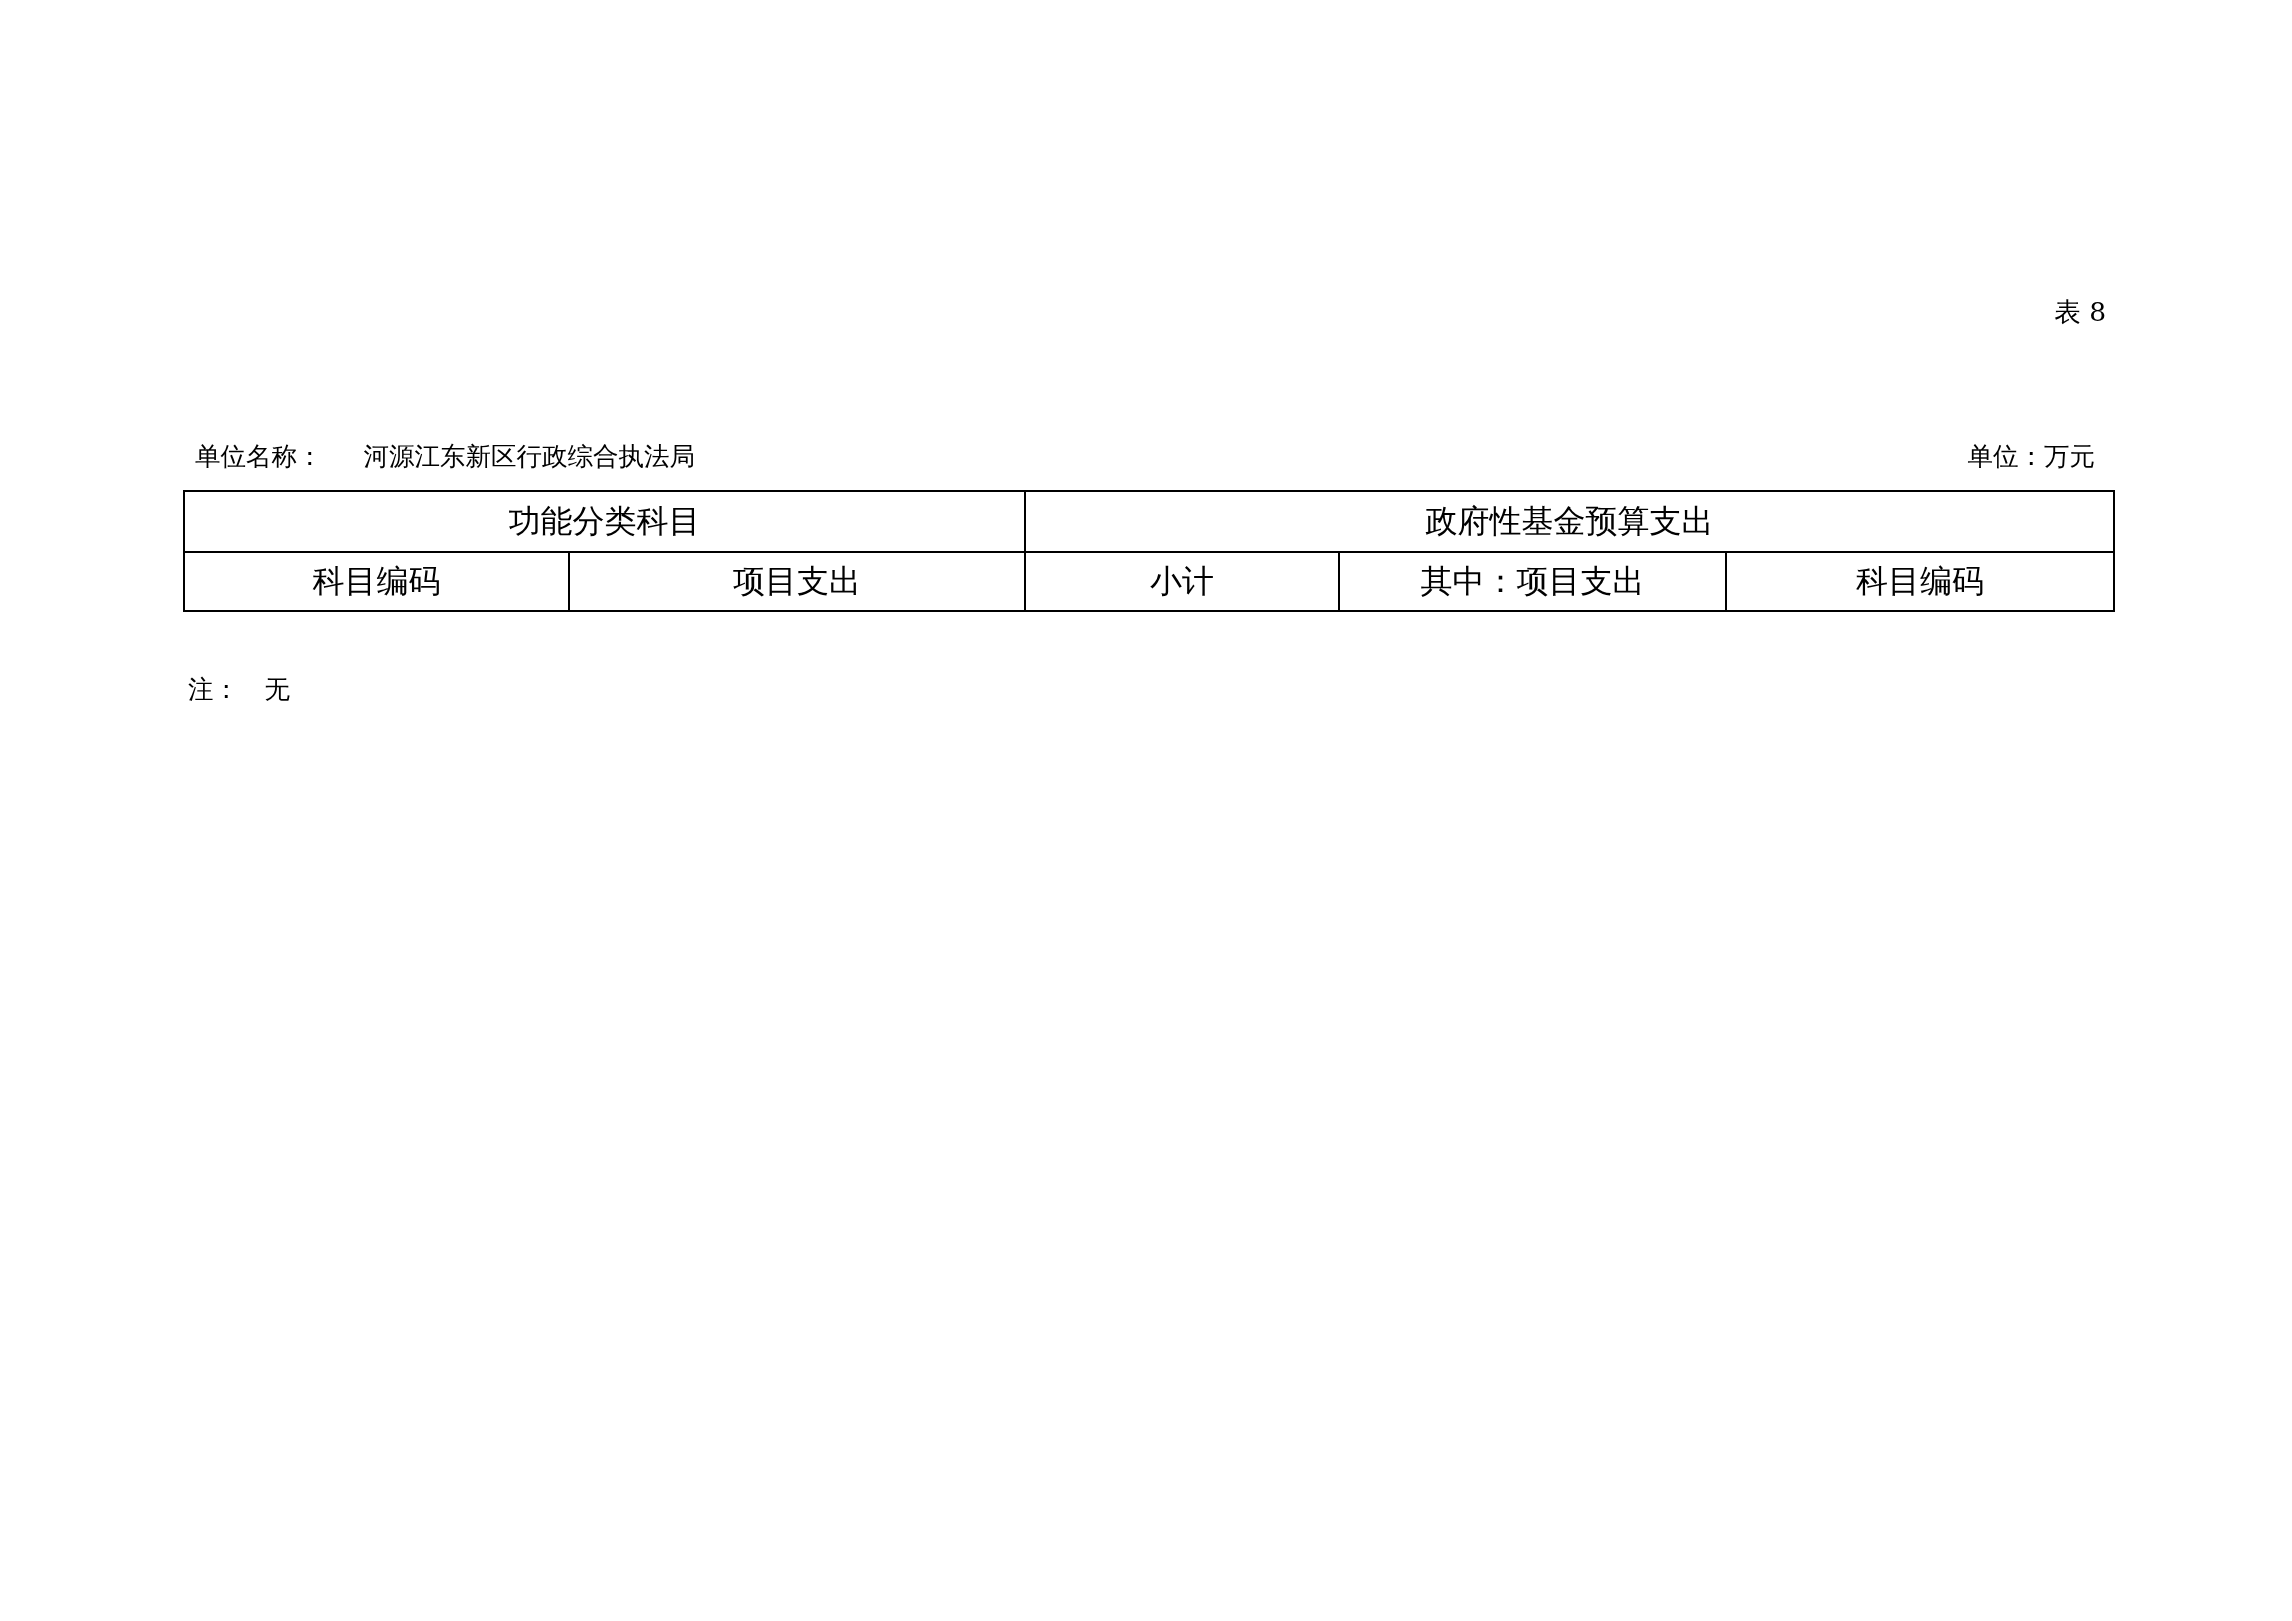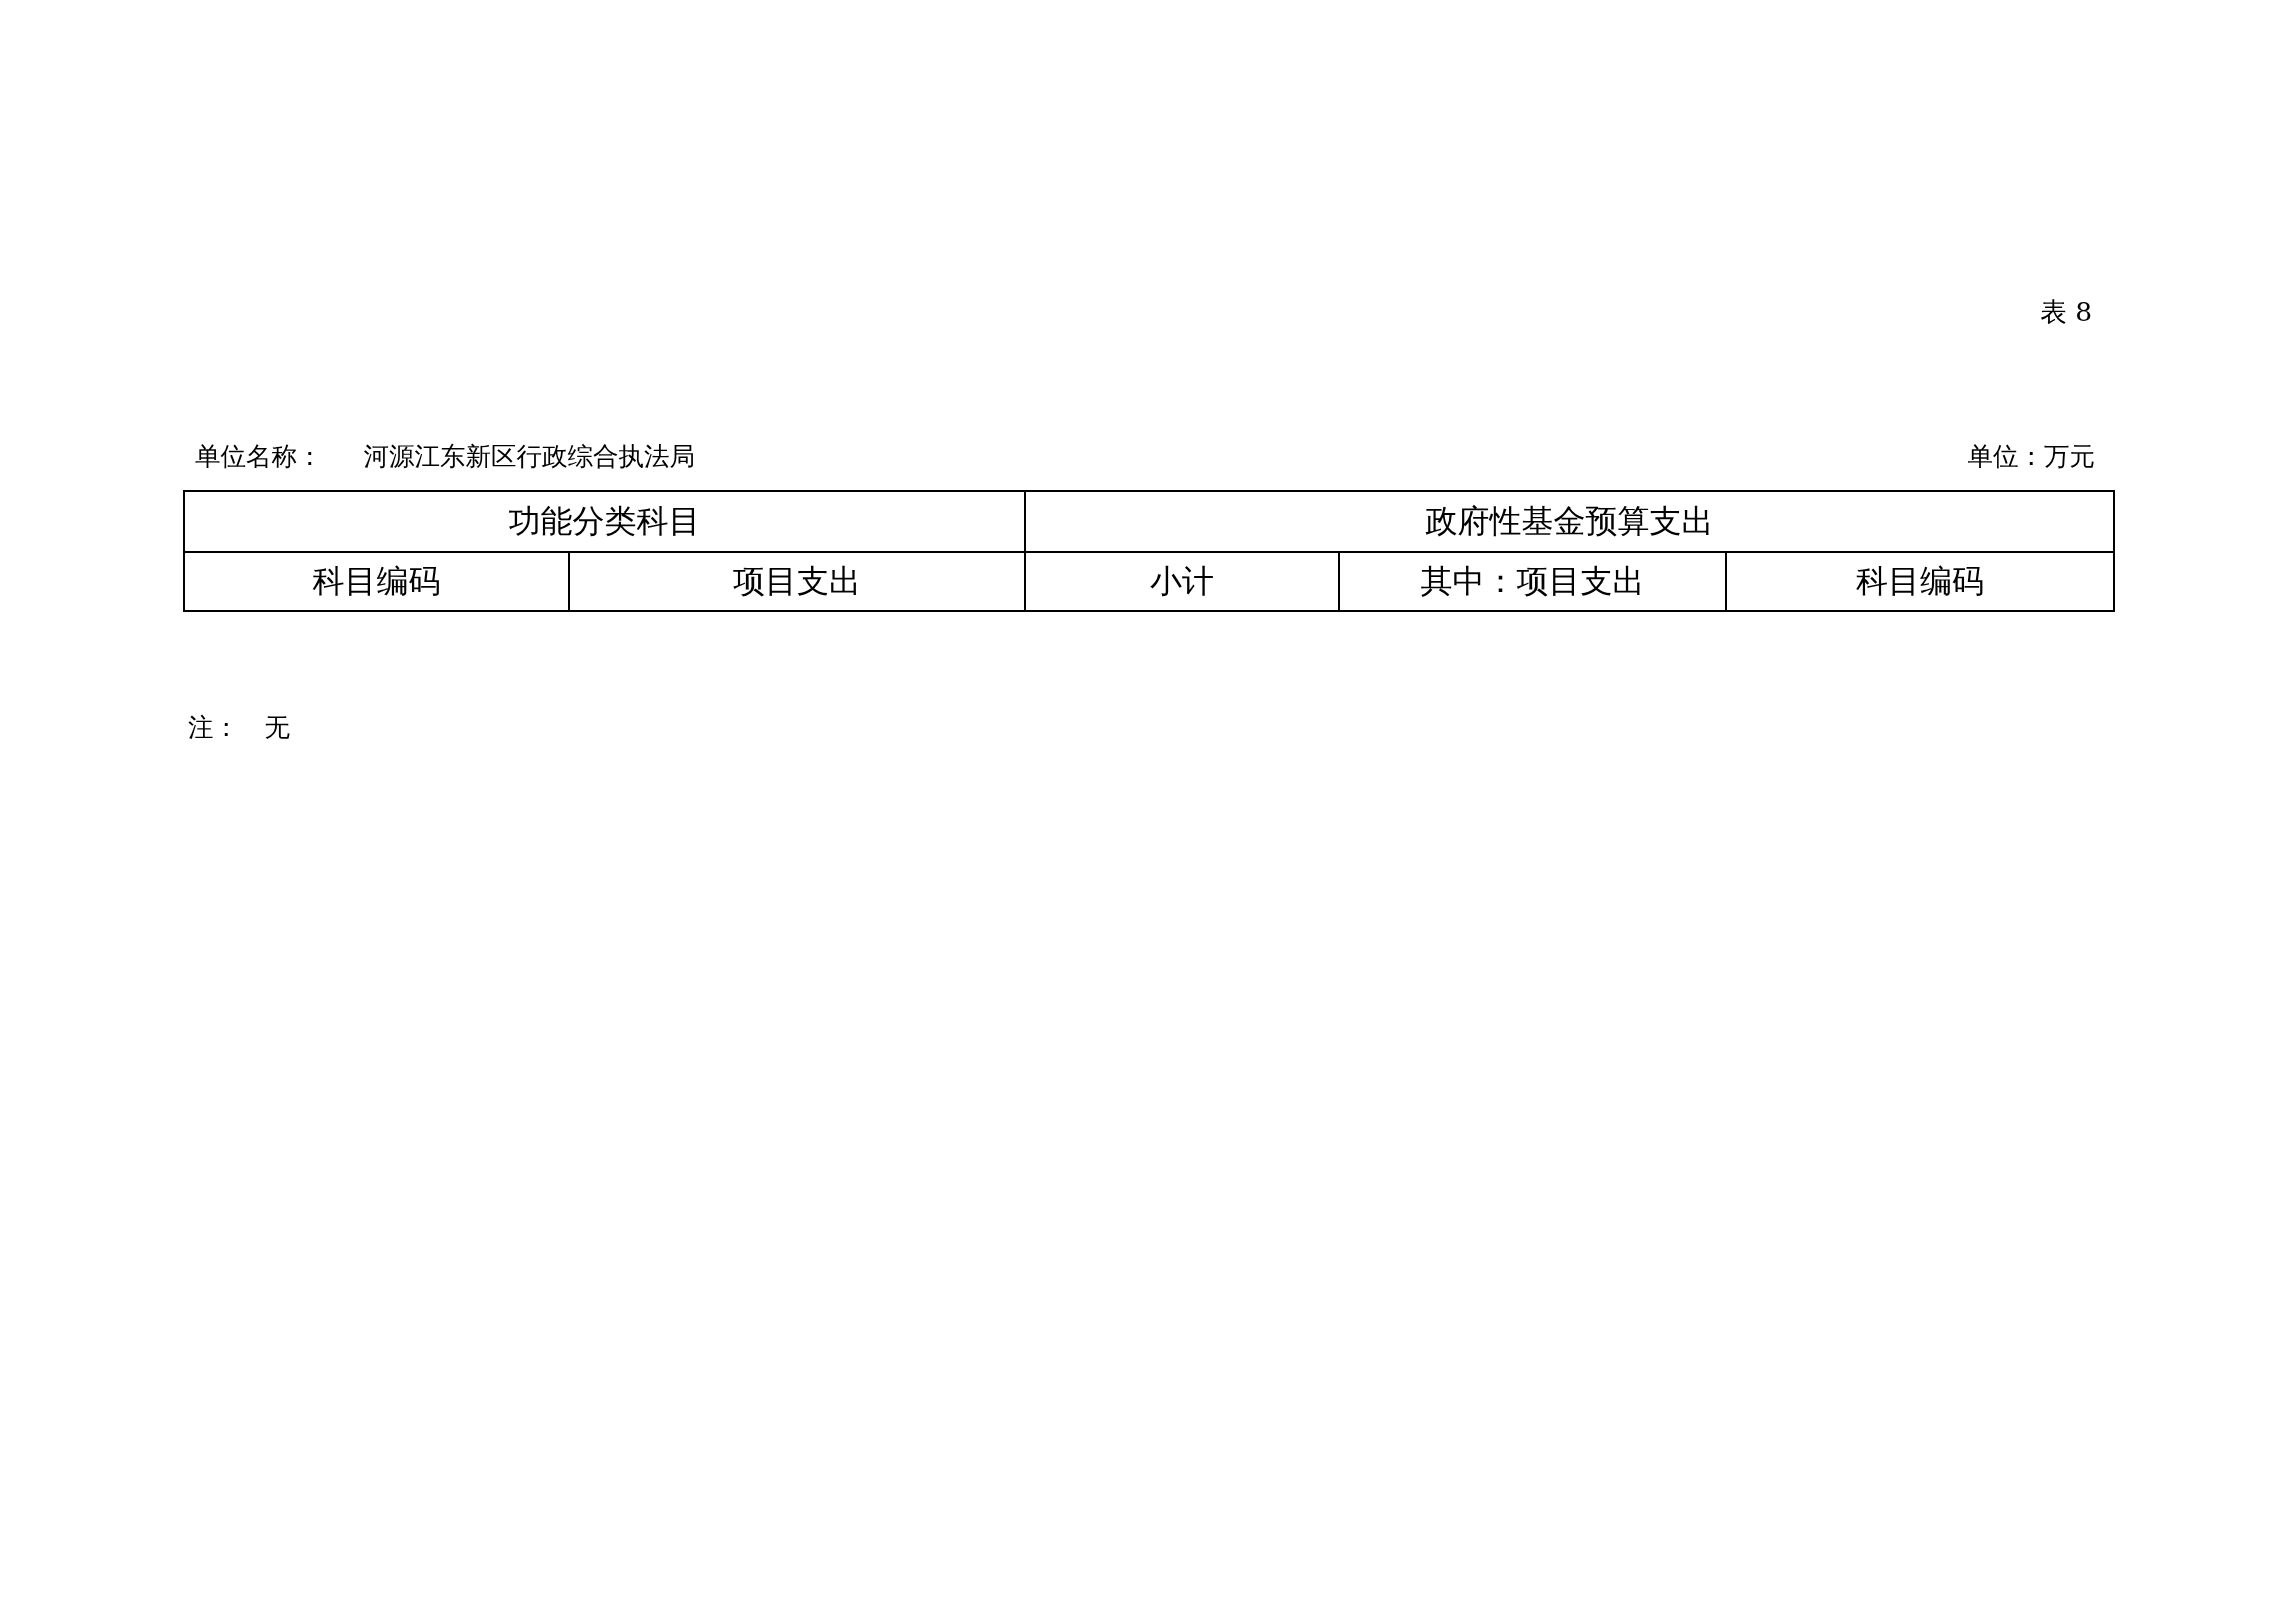--- a/index.html
+++ b/index.html
@@ -14,21 +14,21 @@
   .page {
     position: relative;
     width: 2293px;
     height: 1621px;
     background: #ffffff;
     overflow: hidden;
   }
   .corner {
     position: absolute;
     top: 295px;
-    right: 201px;
+    right: 187px;
     font-size: 26.5px;
     line-height: 33px;
   }
   .title {
     position: absolute;
     top: 361px;
     left: 0;
     width: 100%;
     text-align: center;
     font-size: 39px;
@@ -72,21 +72,21 @@
   td.num {
     text-align: right;
     padding-right: 14.7px;
   }
   td.total {
     white-space: pre;
   }
   .note {
     position: absolute;
     left: 188px;
-    top: 712px;
+    top: 674px;
     font-size: 25.5px;
     line-height: 31px;
     text-align: right;
   }
   .note-value {
     margin-left: 25.5px;
   }
 </style>
 </head>
 <body style="color: rgb(0, 0, 0); background: rgb(255, 255, 255);">

